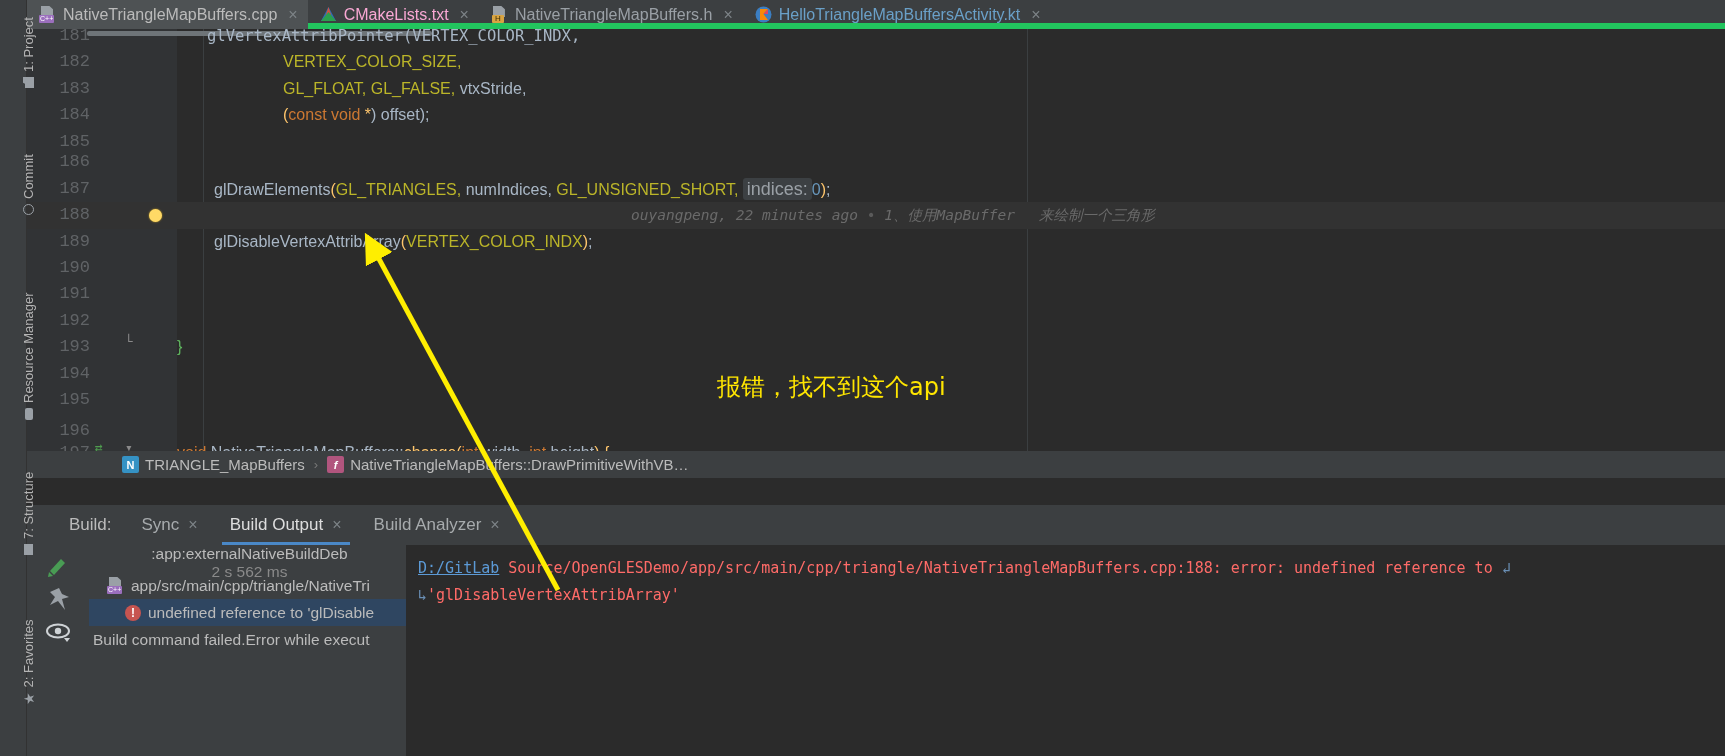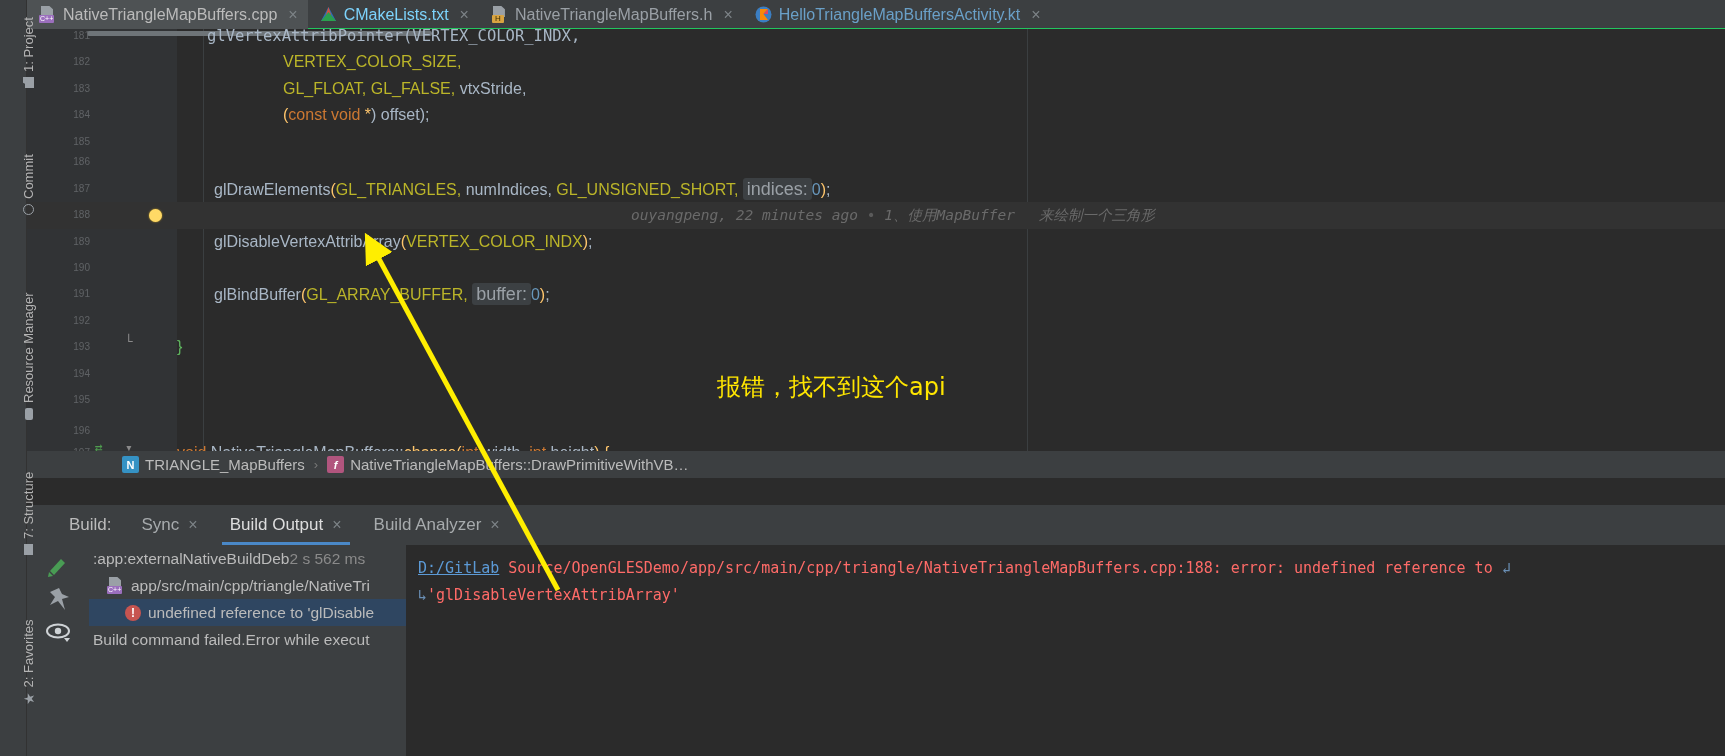--- a/index.html
+++ b/index.html
@@ -24,33 +24,33 @@
   }
   .vtab .vinner {
     transform: rotate(-90deg); transform-origin: left top;
     display: flex; align-items: center; gap: 5px;
     color: #b4b4b4; font-size: 13px;
   }
 
   
   .tabbar {
     position: absolute; left: 27px; top: 0; right: 0; height: 29px;
-    background: #3c3f41; border-bottom: 1px solid #22c55e;
+    background: #3c3f41; border-bottom: 6px solid #22c55e;
     display: flex; align-items: stretch;
   }
   .tab {
     display: flex; align-items: center; gap: 7px;
     padding: 0 10px 0 12px; height: 29px;
     font-size: 16px; color: #9aa0a6; white-space: nowrap;
   }
   .tab.active { background: #4e5254; }
   .tab .label { font-size: 16px; }
   .tab.active .label { color: #bbbbbb; }
   .tab.kt .label { color: #6aa0c8; }
-  .tab.txt .label { color: #7dd3fc; }
+  .tab.txt .label { color: #f9a8d4; }
   .tab .tabclose {
     color: #7d8387; font-size: 16px; margin-left: 4px; line-height: 1;
   }
   .ficon { width: 17px; height: 17px; position: relative; flex: 0 0 17px; }
   .ficon.cpp::before, .ficon.hdr::before {
     content: ""; position: absolute; left: 2px; top: 0; width: 12px; height: 11px;
     background: #9aa0a6;
     clip-path: polygon(0 0, 70% 0, 100% 30%, 100% 100%, 0 100%);
   }
   .ficon.cpp::after {
@@ -78,22 +78,22 @@
     position: absolute; left: 34px; top: 0; width: 1px; height: 100%;
     background: #3b3f41;
   }
   .row {
     position: absolute; left: 0; right: 0; height: 26.5px;
     font-family: "DejaVu Sans Mono", monospace; font-size: 15.5px;
     line-height: 26.5px; white-space: pre;
   }
   .lnum {
     position: absolute; left: 0; width: 63px; text-align: right;
-    color: #606366; font-family: Liberation Sans, sans-serif;
-    font-size: 10px; line-height: 26.5px;
+    color: #606366; font-family: Liberation Mono, monospace;
+    font-size: 17px; line-height: 26.5px;
   }
   .codetext { position: absolute; left: 150px; white-space: pre; }
   .k  { color: #cc7832; }   
   .id { color: #a9b7c6; }
   .mac{ color: #bbb529; }   
   .num{ color: #6897bb; }
   .fn { color: #ffc66d; }
   .hint {
     background: #3c4043; color: #9aa0a6; border-radius: 3px;
     padding: 1px 4px; font-size: 18px;
@@ -325,21 +325,20 @@
       <span>22 minutes ago</span>
       <span class="sep2">•</span>
       <span>1、使用MapBuffer</span>
     </div>
     <div class="annot" style="position:absolute; top:173px; left:1012px; line-height:26.5px;">
       <span>来绘制一个三角形</span>
     </div>
 
     <div class="codetext" style="top:200px; left:187px; line-height:26.5px;"><span class="id">glDisableVertexAttribArray</span><span class="fn">(</span><span class="mac">VERTEX_COLOR_INDX</span><span class="fn">)</span><span class="id">;</span></div>
 
-    <div class="codetext" style="top:252px; left:187px; line-height:26.5px;"><span class="id">glBindBuffer</span><span class="fn">(</span><span class="mac">GL_ARRAY_BUFFER, </span><span class="hint">buffer:</span><span class="num">0</span><span class="fn">)</span><span class="id">;</span></div>
 
 
     <div class="codetext" style="top:305px; left:150px; line-height:26.5px; color:#5fb55f;"><span>}</span></div>
 
     <div class="codetext" style="top:411px; left:150px; line-height:26.5px;"><span class="k">void </span><span class="id">NativeTriangleMapBuffers::</span><span class="fn">change</span><span class="fn">(</span><span class="k">int</span><span class="id"> width, </span><span class="k">int</span><span class="id"> height</span><span class="fn">) {</span></div>
 
     <div class="callout" style="left:690px; top:342px;">报错，找不到这个api</div>
   </div>
 
   <div class="breadcrumb">
@@ -383,21 +382,21 @@
         <div class="bicon" style="top:74px;">
           <svg width="28" height="28" viewBox="0 0 28 28">
             <ellipse cx="13" cy="12" rx="11" ry="6.5" fill="none" stroke="#cfd3d6" stroke-width="2"></ellipse>
             <circle cx="13" cy="12" r="3.2" fill="#cfd3d6"></circle>
             <path d="M19 19 L25 19 L22 23 Z" fill="#cfd3d6"></path>
           </svg>
         </div>
       </div>
 
       <div class="tree">
-        <div class="trow" style="padding-left:4px;">
+        <div class="trow" style="padding-left:4px;flex-direction:column;">
           <span>:app:externalNativeBuildDeb</span>
           <span class="dim"> 2 s 562 ms</span>
         </div>
         <div class="trow" style="padding-left:18px;">
           <span class="ficon cpp" style="margin-right:7px;"></span>
           <span>app/src/main/cpp/triangle/NativeTri</span>
         </div>
         <div class="trow sel" style="padding-left:36px;">
           <span class="err-dot">!</span>
           <span>undefined reference to 'glDisable</span>

